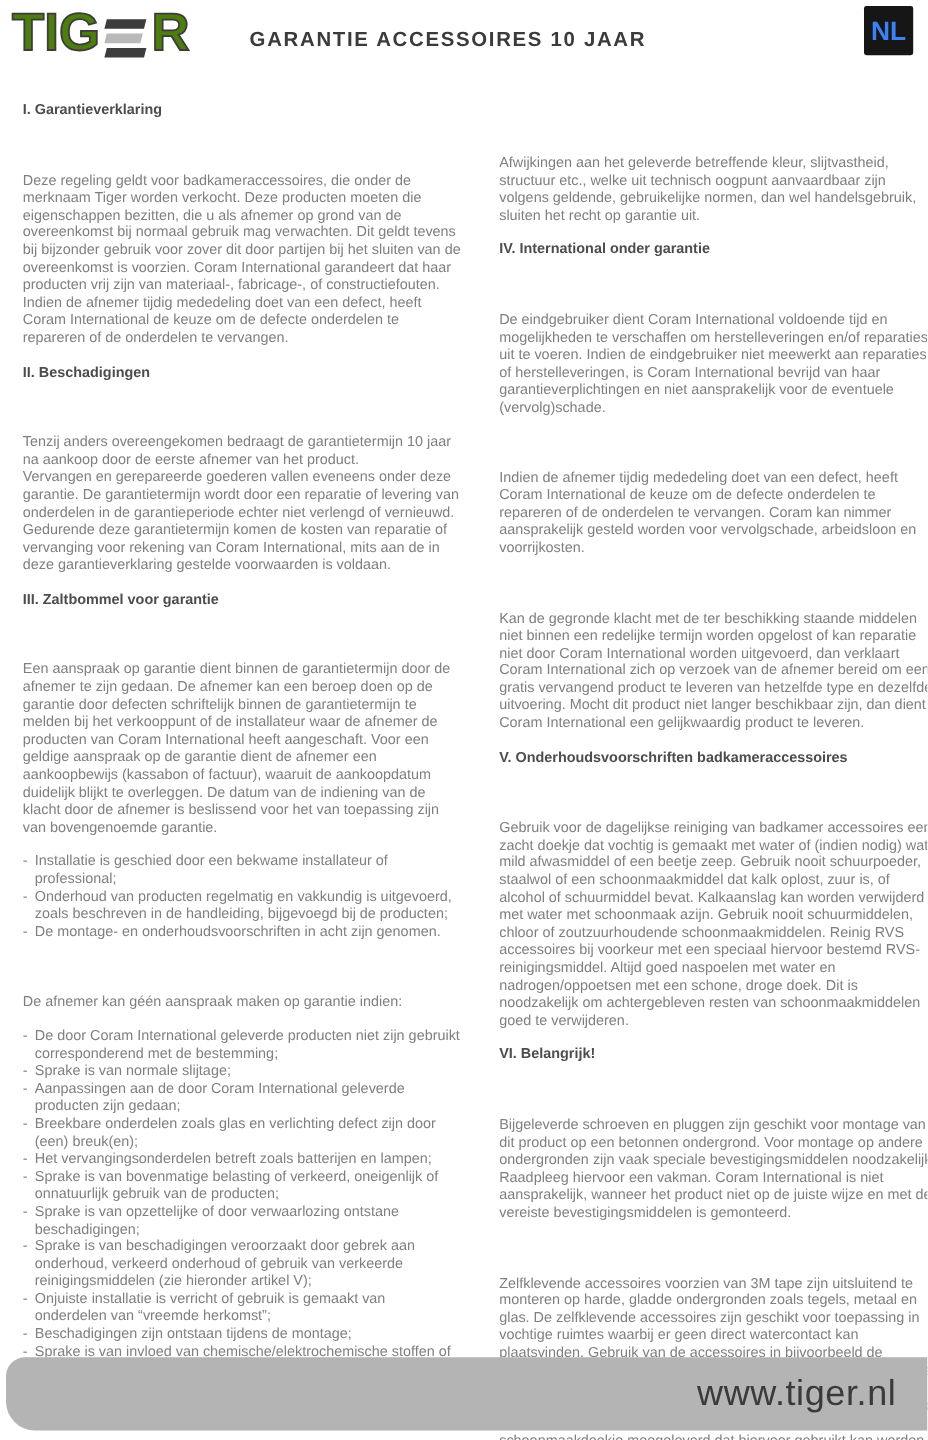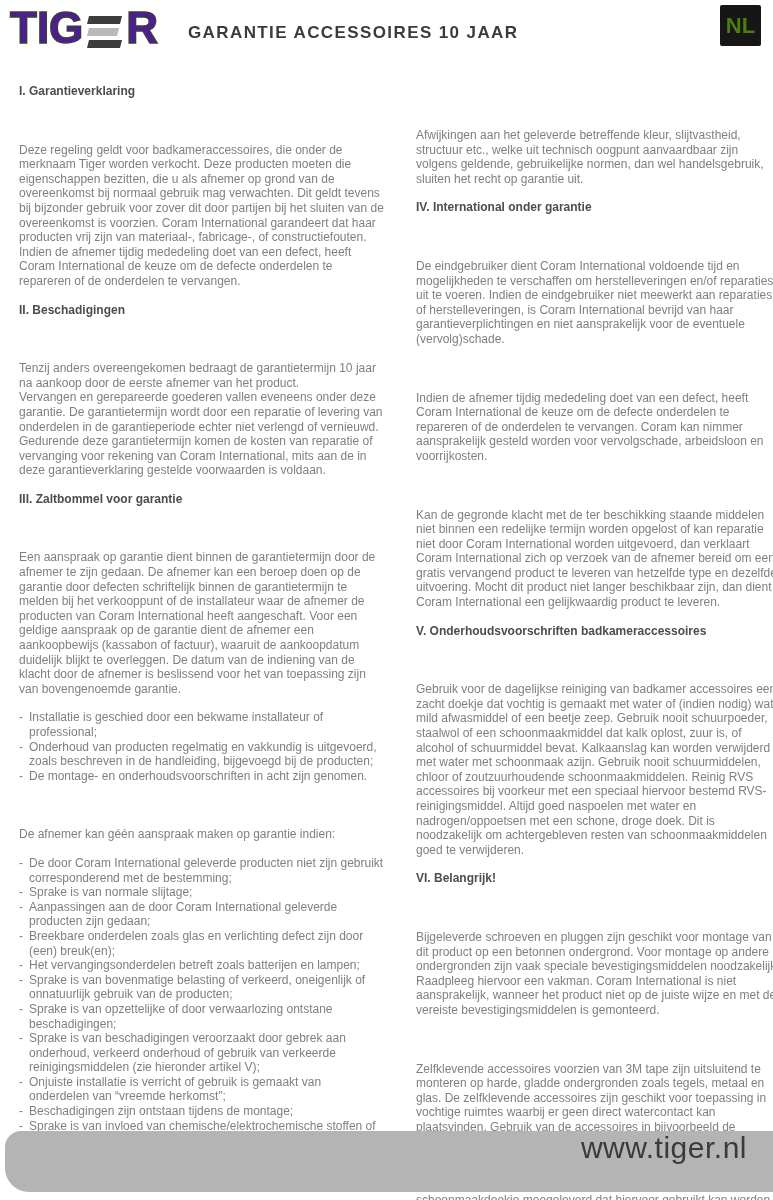--- a/index.html
+++ b/index.html
@@ -15,21 +15,21 @@
   }
 
   
   .header { position: absolute; top: 0; left: 0; right: 0; height: 84px; }
 
   .logo {
     position: absolute;
     top: 6px; left: 10px;
     display: flex;
     align-items: flex-start;
-    color: #4c1d95;
+    color: #4d7c0f;
   }
   .logo-text {
     font-size: 44px;
     font-weight: bold;
     letter-spacing: 0px;
     line-height: 44px;
     -webkit-text-stroke: 1.5px #3c3c3c;
   }
   .logo-e {
     display: inline-flex;
@@ -40,34 +40,34 @@
   }
   .logo-e .bar {
     width: 33px; height: 8px;
     background: #3c3c3c;
     transform: skewX(-14deg);
   }
   .logo-e .bar-mid { background: #b9b9b9; width: 30px; }
 
   .title {
     position: absolute;
-    top: 23px; left: 188px;
+    top: 23px; left: 208px;
     font-size: 17px;
     font-weight: bold;
     letter-spacing: 1.4px;
     color: #3b3b3b;
     white-space: nowrap;
   }
 
   .lang-badge {
     position: absolute;
     top: 5px; right: 12px;
     width: 41px; height: 41px;
     background: #161616;
-    color: #4d7c0f;
+    color: #3b82f6;
     font-size: 22px;
     font-weight: bold;
     display: flex;
     align-items: center;
     justify-content: center;
     border-radius: 2px;
   }
 
   
   .columns {
@@ -99,21 +99,21 @@
   .li .li-text { flex: 1 1 auto; }
 
   
   .footer-bar {
     position: absolute;
     left: 5px; right: 0; bottom: 8px;
     height: 61px;
     background: #b4b4b4;
     border-radius: 16px 0 0 24px;
     display: flex;
-    align-items: flex-start;
+    align-items: center;
     justify-content: flex-end;
     padding-right: 26px;
   }
   .footer-url {
     font-size: 30px;
     color: #3a3a3a;
     letter-spacing: 0.5px;
   }
 </style>
 </head>

